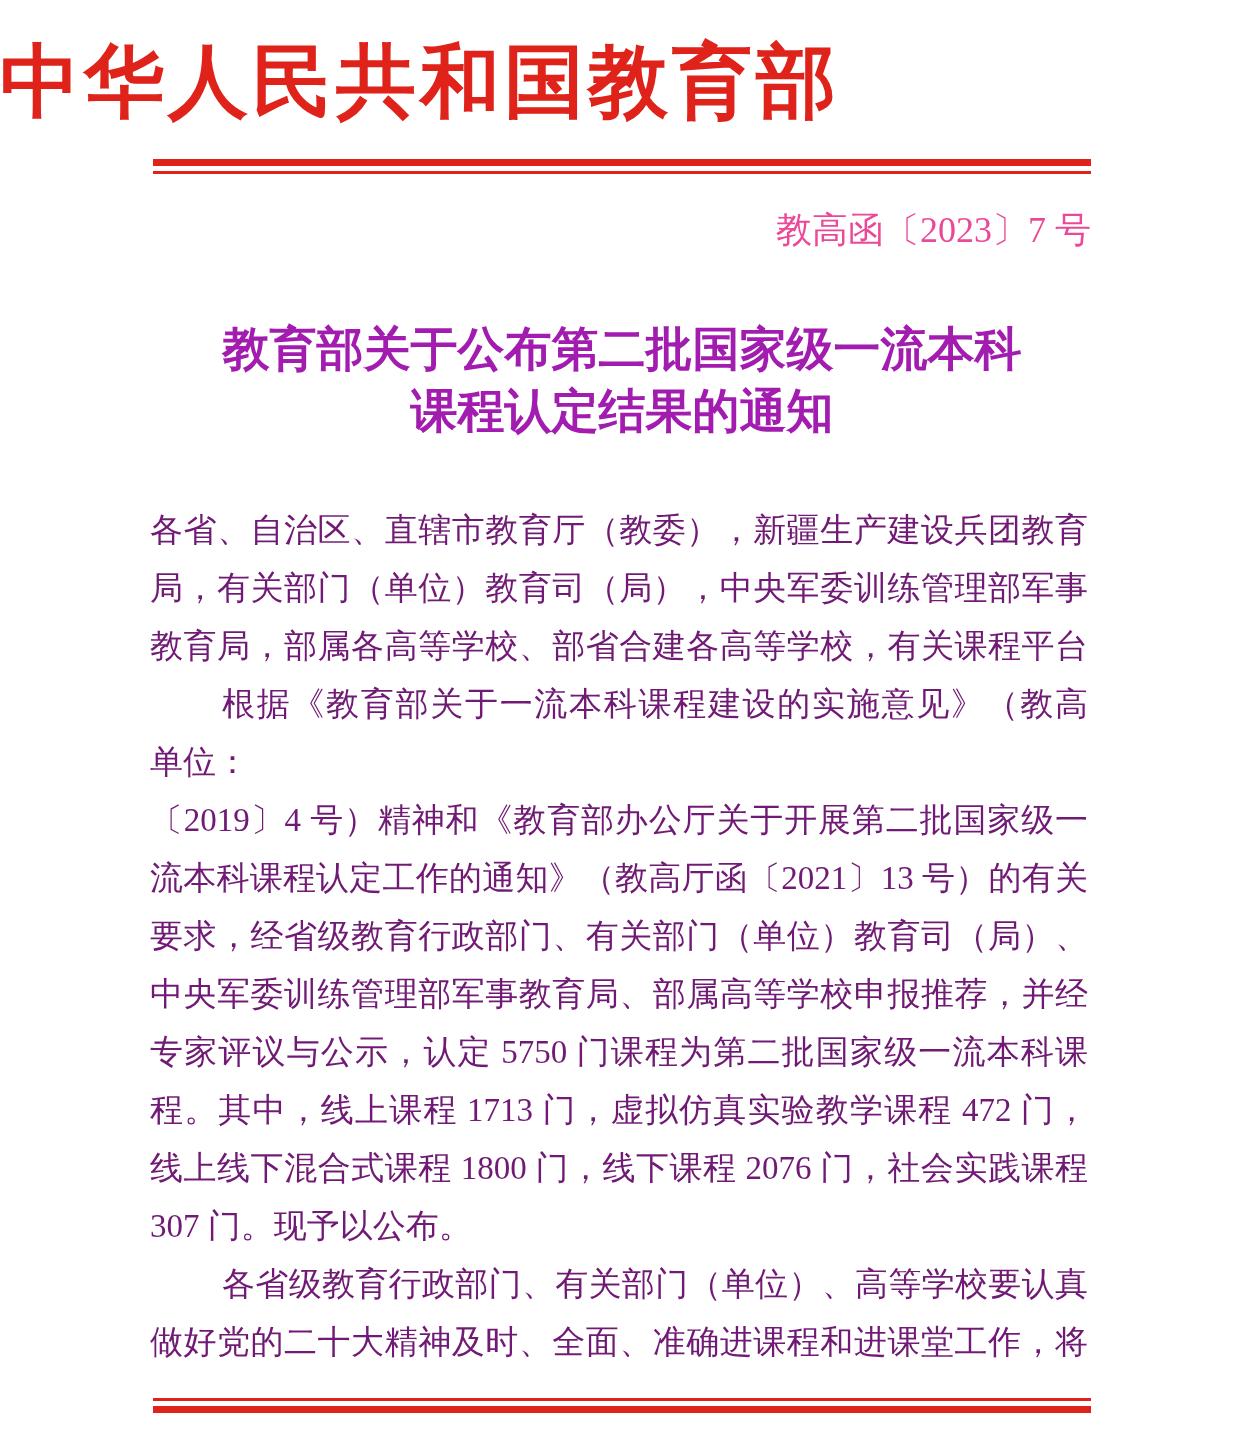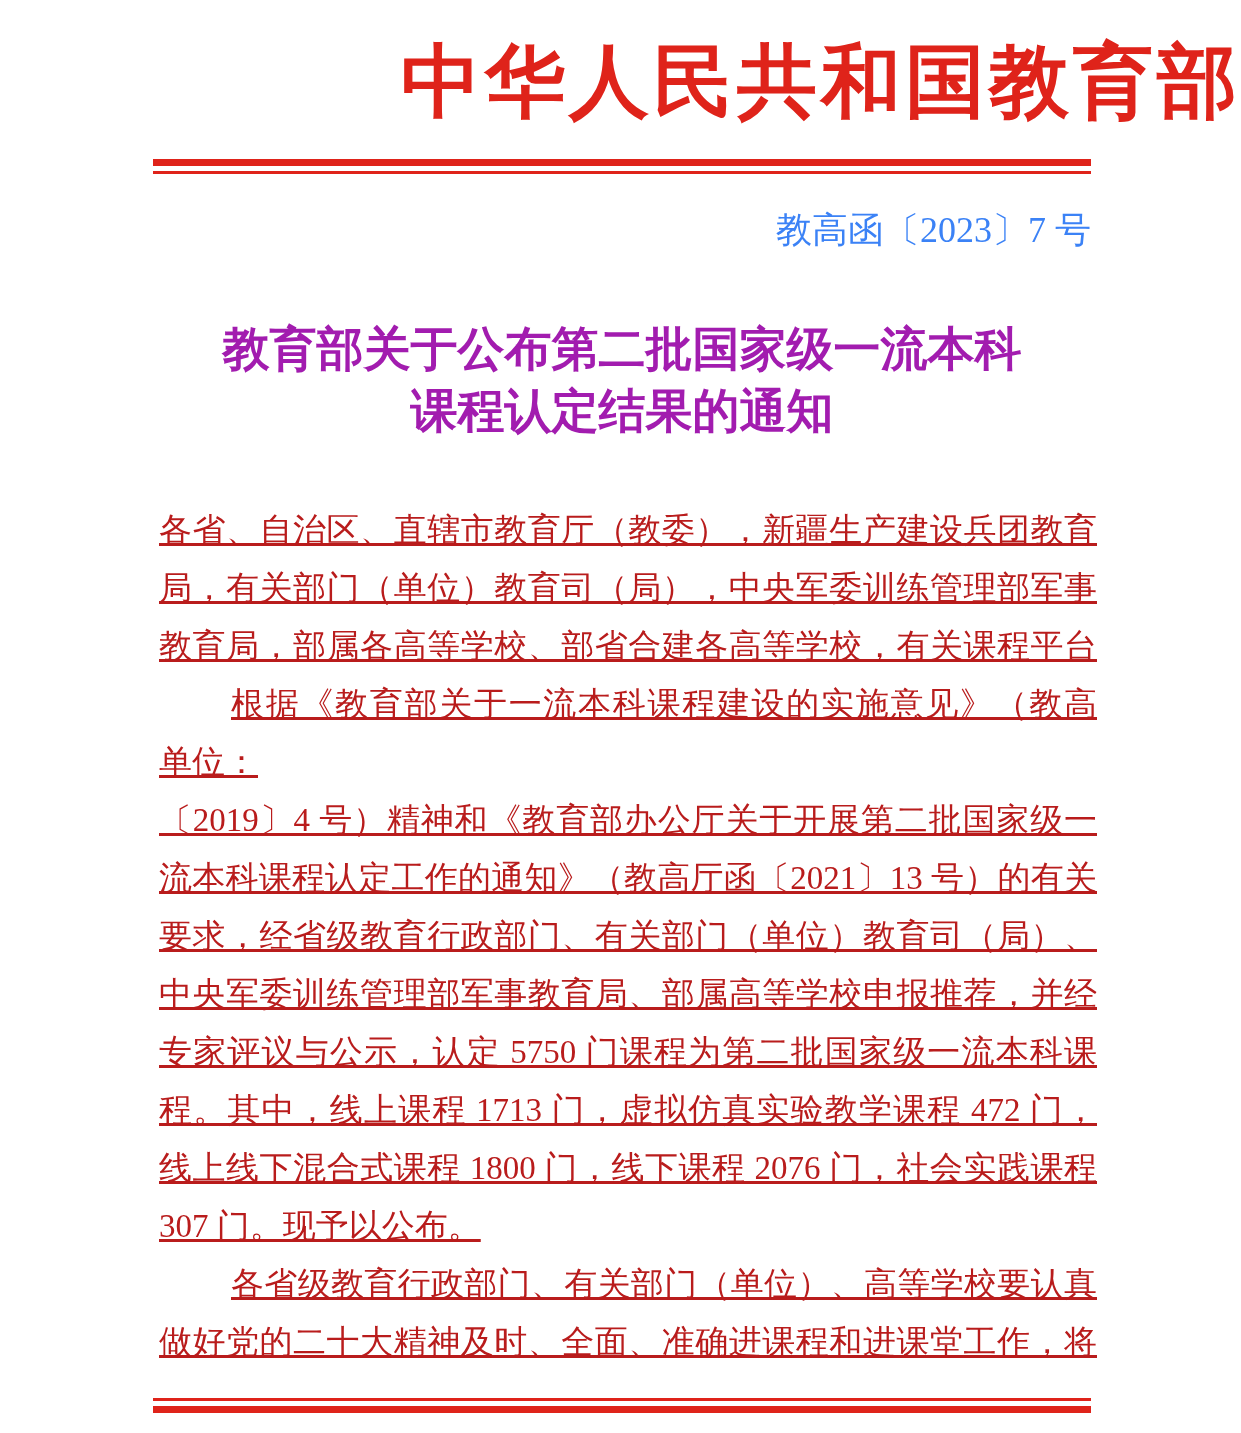--- a/index.html
+++ b/index.html
@@ -10,21 +10,21 @@
     height: 1433px;
     background: #ffffff;
     font-family: "Liberation Serif", "DejaVu Serif", serif;
     color: var(--ink);
   }
   .ministry {
     position: absolute;
     top: 40px;
     left: 0;
     width: 100%;
-    text-align: right;
+    text-align: left;
     color: var(--red);
     font-size: 80px;
     font-weight: bold;
     letter-spacing: 4px;
     line-height: 1.05;
     white-space: nowrap;
   }
   .rule {
     position: absolute;
     left: 153px;
@@ -36,41 +36,40 @@
   .rule-b1 { top: 1398px; height: 3px; }
   .rule-b2 { top: 1406px; height: 7px; }
   .docnum {
     position: absolute;
     top: 208px;
     left: 153px;
     width: 938px;
     text-align: right;
     font-size: 36px;
     line-height: 44px;
-    color: #3b82f6;
+    color: #ec4899;
   }
   .doc-title {
     position: absolute;
     top: 318px;
     left: 153px;
     width: 938px;
     text-align: center;
     font-size: 47px;
     line-height: 62px;
     font-weight: bold;
     color: #a21caf;
   }
   .bodytext {
     position: absolute;
     top: 501px;
-    left: 159px;
+    left: 150px;
     width: 938px;
     font-size: 33px;
-    color: #b91c1c;
-    text-decoration: underline;
+    color: #701a75;
   }
   .line {
     height: 58px;
     line-height: 58px;
     overflow: hidden;
     text-align: left;
   }
   .line.j {
     text-align: justify;
     text-justify: inter-character;

